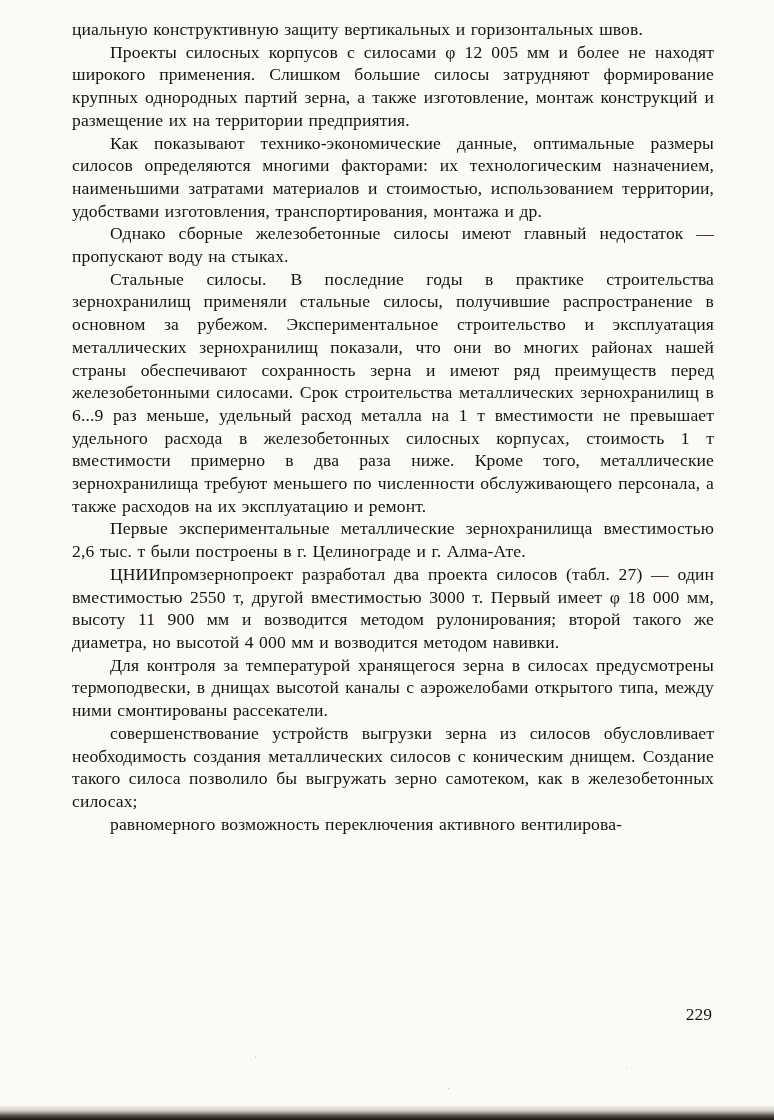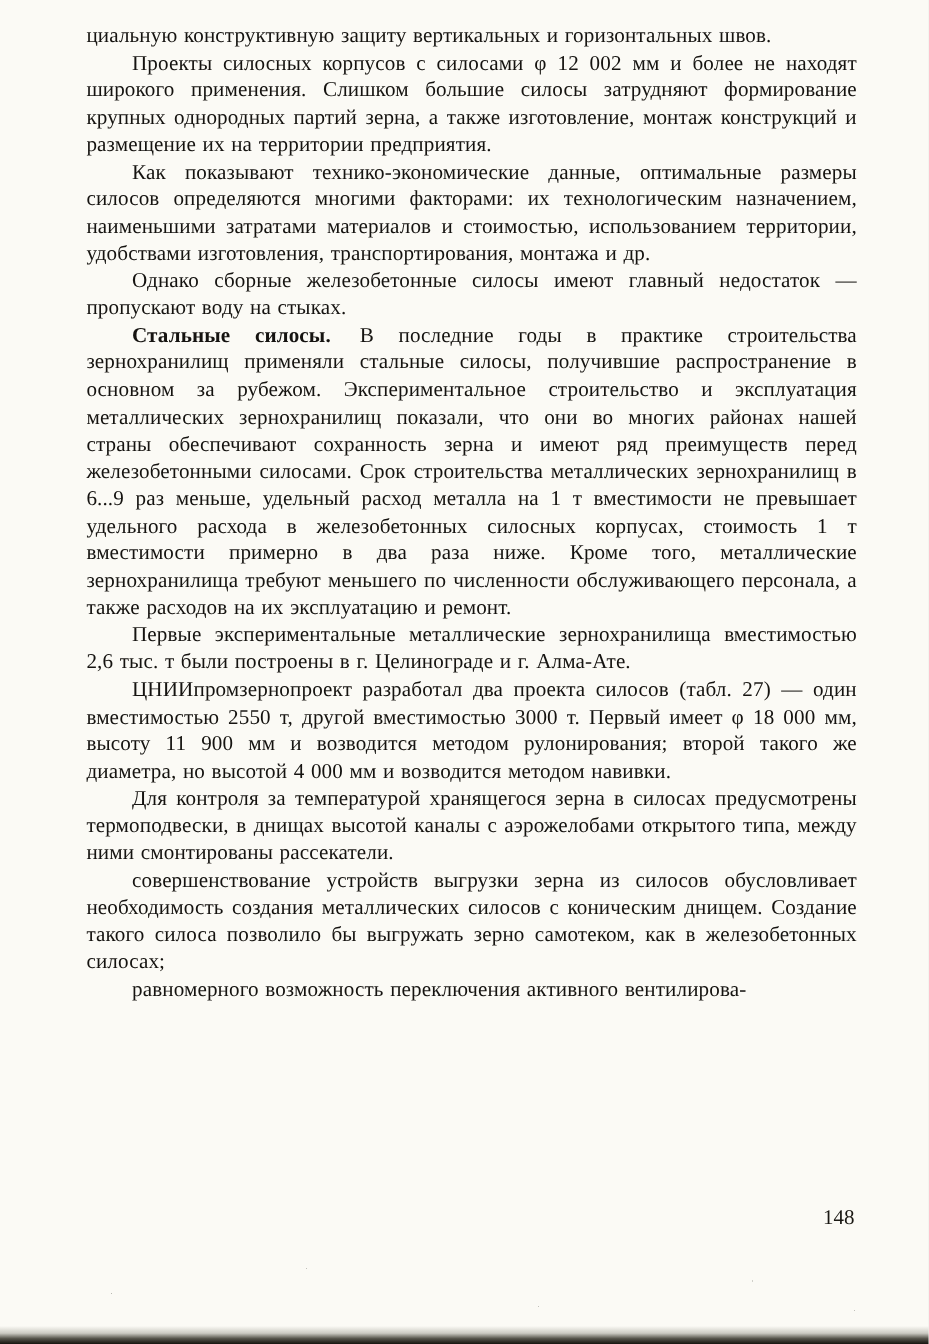--- a/index.html
+++ b/index.html
@@ -30,21 +30,21 @@
   }
   .text-block p {
     margin: 0;
     padding: 0;
     text-indent: 38px;
   }
   .text-block p.no-indent {
     text-indent: 0;
   }
   .lead {
-    font-weight: bold;
+    font-weight: normal;
     margin-right: 24px;
   }
   .page-number {
     position: absolute;
     top: 1004px;
     right: 62px;
     font-size: 17.5px;
     font-family: "Liberation Serif", "DejaVu Serif", serif;
     color: #1a1813;
   }
@@ -75,28 +75,28 @@
       #16140f 100%
     );
   }
 </style>
 </head>
 <body>
 
 <div class="page">
   <div class="text-block">
     <p class="no-indent">циальную конструктивную защиту вертикальных и горизонтальных швов.</p>
-    <p>Проекты силосных корпусов с силосами φ 12 002 мм и более не находят широкого применения. Слишком большие силосы затрудняют формирование крупных однородных партий зерна, а также изготовление, монтаж конструкций и размещение их на территории предприятия.</p>
+    <p>Проекты силосных корпусов с силосами φ 12 005 мм и более не находят широкого применения. Слишком большие силосы затрудняют формирование крупных однородных партий зерна, а также изготовление, монтаж конструкций и размещение их на территории предприятия.</p>
     <p>Как показывают технико-экономические данные, оптимальные размеры силосов определяются многими факторами: их технологическим назначением, наименьшими затратами материалов и стоимостью, использованием территории, удобствами изготовления, транспортирования, монтажа и др.</p>
     <p>Однако сборные железобетонные силосы имеют главный недостаток — пропускают воду на стыках.</p>
     <p><span class="lead">Стальные силосы.</span><span>В последние годы в практике строительства зернохранилищ применяли стальные силосы, получившие распространение в основном за рубежом. Экспериментальное строительство и эксплуатация металлических зернохранилищ показали, что они во многих районах нашей страны обеспечивают сохранность зерна и имеют ряд преимуществ перед железобетонными силосами. Срок строительства металлических зернохранилищ в 6...9 раз меньше, удельный расход металла на 1 т вместимости не превышает удельного расхода в железобетонных силосных корпусах, стоимость 1 т вместимости примерно в два раза ниже. Кроме того, металлические зернохранилища требуют меньшего по численности обслуживающего персонала, а также расходов на их эксплуатацию и ремонт.</span></p>
     <p>Первые экспериментальные металлические зернохранилища вместимостью 2,6 тыс. т были построены в г. Целинограде и г. Алма-Ате.</p>
     <p>ЦНИИпромзернопроект разработал два проекта силосов (табл. 27) — один вместимостью 2550 т, другой вместимостью 3000 т. Первый имеет φ 18 000 мм, высоту 11 900 мм и возводится методом рулонирования; второй такого же диаметра, но высотой 4 000 мм и возводится методом навивки.</p>
     <p>Для контроля за температурой хранящегося зерна в силосах предусмотрены термоподвески, в днищах высотой каналы с аэрожелобами открытого типа, между ними смонтированы рассекатели.</p>
     <p>совершенствование устройств выгрузки зерна из силосов обусловливает необходимость создания металлических силосов с коническим днищем. Создание такого силоса позволило бы выгружать зерно самотеком, как в железобетонных силосах;</p>
     <p>равномерного возможность переключения активного вентилирова-</p>
   </div>
 
-  <div class="page-number">148</div>
+  <div class="page-number">229</div>
 
   <div class="scan-speckle"></div>
   <div class="scan-edge"></div>
 </div>
 
 </body></html>

